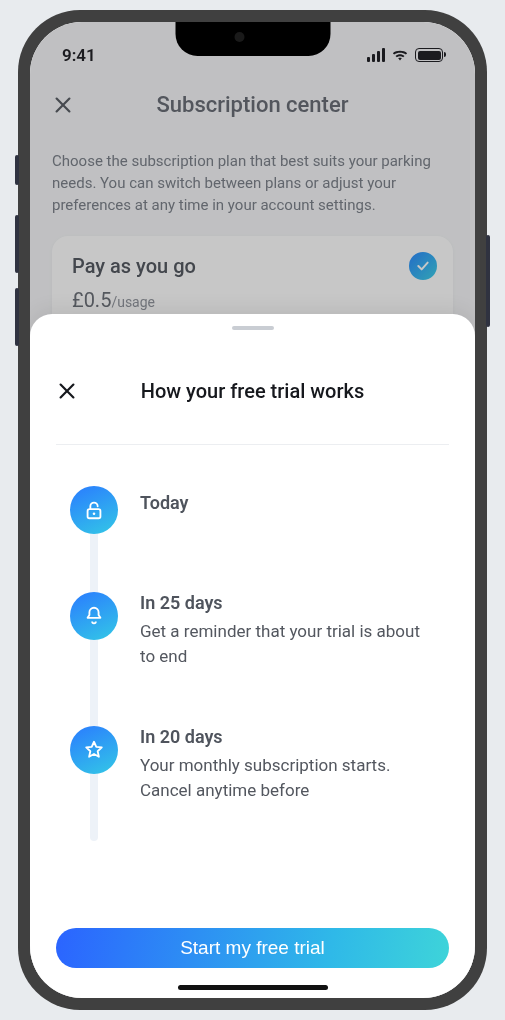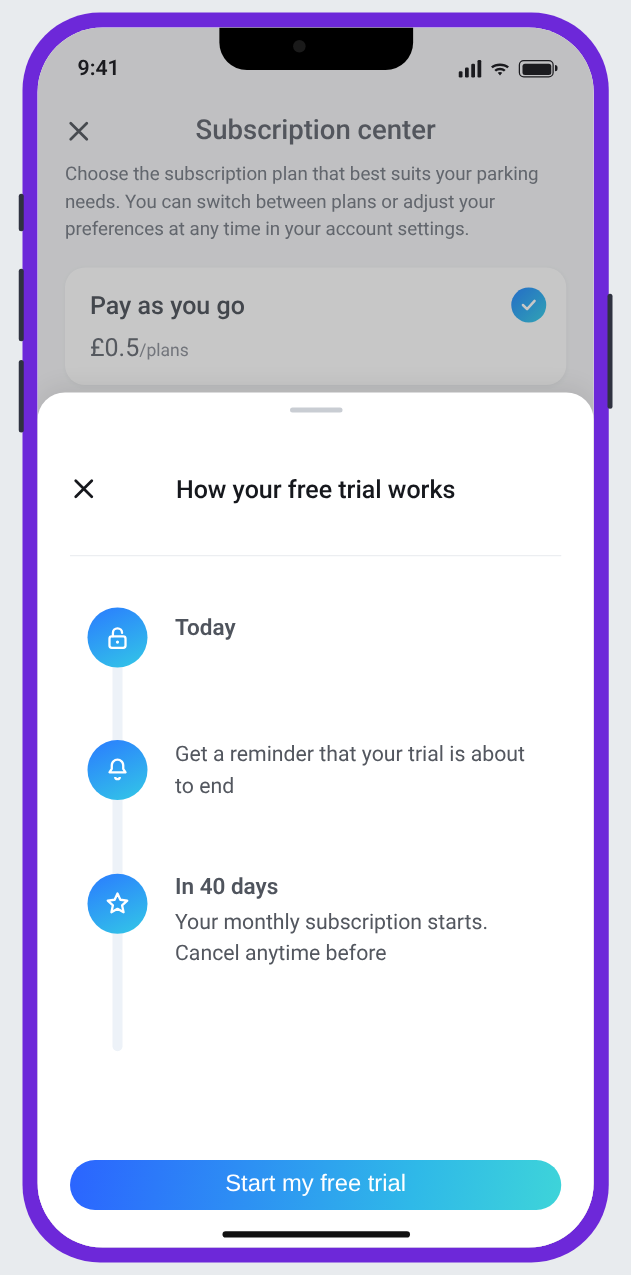--- a/index.html
+++ b/index.html
@@ -1,21 +1,21 @@
 <!DOCTYPE html>
 <html><head>
 <meta charset="utf-8">
 <style>
   * { box-sizing: border-box; margin: 0; padding: 0; }
   html, body { width: 505px; height: 1020px; background: #e8ebee; font-family: -apple-system, BlinkMacSystemFont, "Segoe UI", Roboto, sans-serif; }
   .phone-frame {
     position: absolute;
     top: 10px; left: 18px;
     width: 469px; height: 1000px;
-    background: #6d28d9;
+    background: #404040;
     border-radius: 62px;
     padding: 12px;
   }
   .phone-frame-inner {
     width: 100%; height: 100%;
     border-radius: 52px;
     background: #fff;
     position: relative;
     overflow: hidden;
   }
@@ -71,21 +71,21 @@
     padding: 70px 22px 0;
     background: #f6f7f9;
   }
   .dim-overlay {
     position:absolute; inset:0;
     background: rgba(0,0,0,0.22);
     z-index: 5;
   }
   .page-header {
     display:flex; align-items:center;
-    margin-bottom: 12px;
+    margin-bottom: 34px;
   }
   .page-close { width:22px; height:22px; color:#5b5f66; margin-right:16px;}
   .page-title { flex:1; text-align:center; font-size:22px; color:#6b6f78; font-weight:500; margin-right:38px;}
   .page-sub { font-size:15px; color:#7e838c; line-height:1.45; margin-bottom:20px;}
   .plan-card {
     background:#fff; border-radius:16px; padding:18px 20px;
     box-shadow: 0 1px 4px rgba(0,0,0,0.04);
     position:relative;
   }
   .plan-title { font-size:20px; color:#575b63; font-weight:500; margin-bottom:10px;}
@@ -188,21 +188,21 @@
       <div class="page-header">
         <svg class="page-close" viewBox="0 0 24 24">
             <path d="M5 5 L19 19 M19 5 L5 19" stroke="#5b5f66" stroke-width="2.4" stroke-linecap="round"></path>
           </svg>
         <div class="page-title">Subscription center</div>
       </div>
       <p class="page-sub">Choose the subscription plan that best suits your parking needs. You can switch between plans or adjust your preferences at any time in your account settings.</p>
       <div class="plan-card">
         <div class="plan-title">Pay as you go</div>
         <div class="plan-price">
-          <span>£0.5</span><small>/plans</small>
+          <span>£0.5</span><small>/usage</small>
         </div>
         <div class="plan-check">
           <svg width="16" height="16" viewBox="0 0 24 24">
               <path d="M5 12 L10 17 L19 7" stroke="#fff" stroke-width="3" fill="none" stroke-linecap="round" stroke-linejoin="round"></path>
             </svg>
         </div>
       </div>
     </div>
     <div class="dim-overlay"></div>
 
@@ -233,32 +233,33 @@
         </div>
 
         <div class="t-row">
           <div class="t-icon">
             <svg width="22" height="22" viewBox="0 0 24 24" fill="none">
                 <path d="M12 3 a5 5 0 0 1 5 5 v3 l2 3 H5 l2-3 V8 a5 5 0 0 1 5-5 Z" stroke="#fff" stroke-width="2" stroke-linejoin="round"></path>
                 <path d="M10 18 a2 2 0 0 0 4 0" stroke="#fff" stroke-width="2"></path>
               </svg>
           </div>
           <div class="t-body">
+            <div class="t-label">In 25 days</div>
             <div class="t-text">Get a reminder that your trial is about to end</div>
           </div>
         </div>
 
         <div class="t-row">
           <div class="t-icon">
             <svg width="22" height="22" viewBox="0 0 24 24" fill="none">
                 <path d="M12 3 L14.5 8.5 L20.5 9.2 L16 13.4 L17.3 19.4 L12 16.4 L6.7 19.4 L8 13.4 L3.5 9.2 L9.5 8.5 Z" stroke="#fff" stroke-width="2" stroke-linejoin="round"></path>
               </svg>
           </div>
           <div class="t-body">
-            <div class="t-label">In 40 days</div>
+            <div class="t-label">In 20 days</div>
             <div class="t-text">Your monthly subscription starts. Cancel anytime before</div>
           </div>
         </div>
       </div>
 
       <button class="cta">Start my free trial</button>
     </div>
 
     <div class="home-indicator"></div>
   </div>

